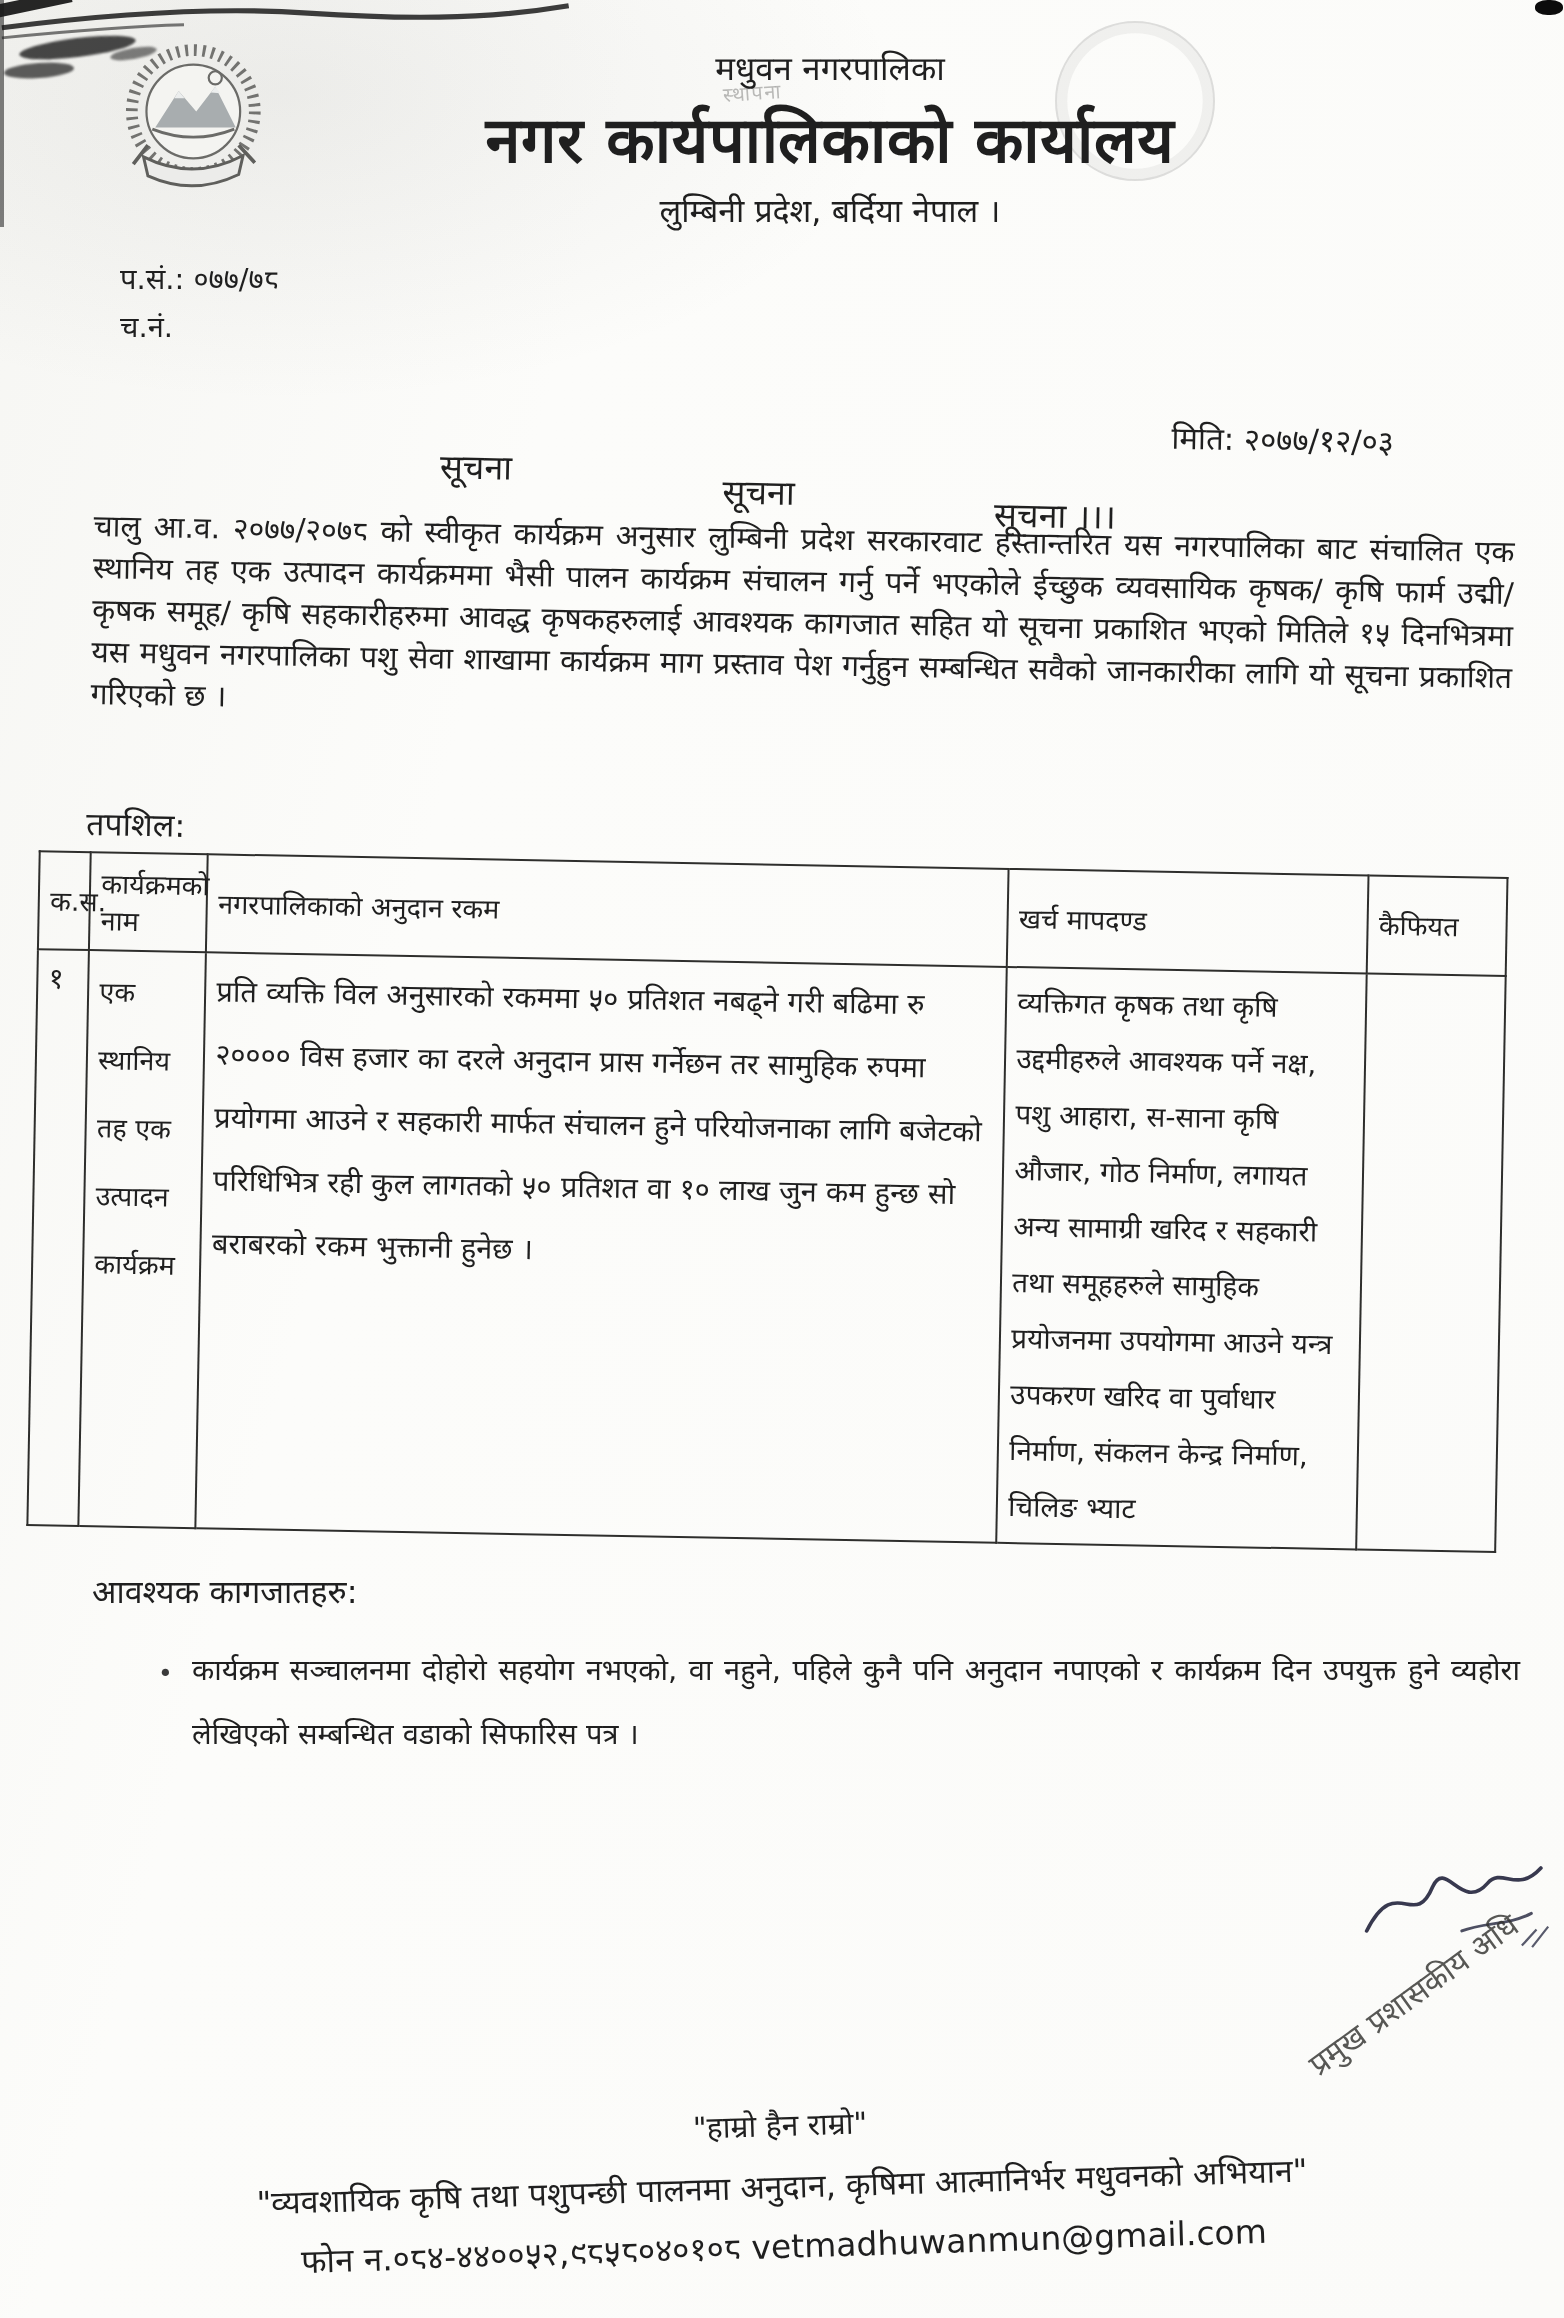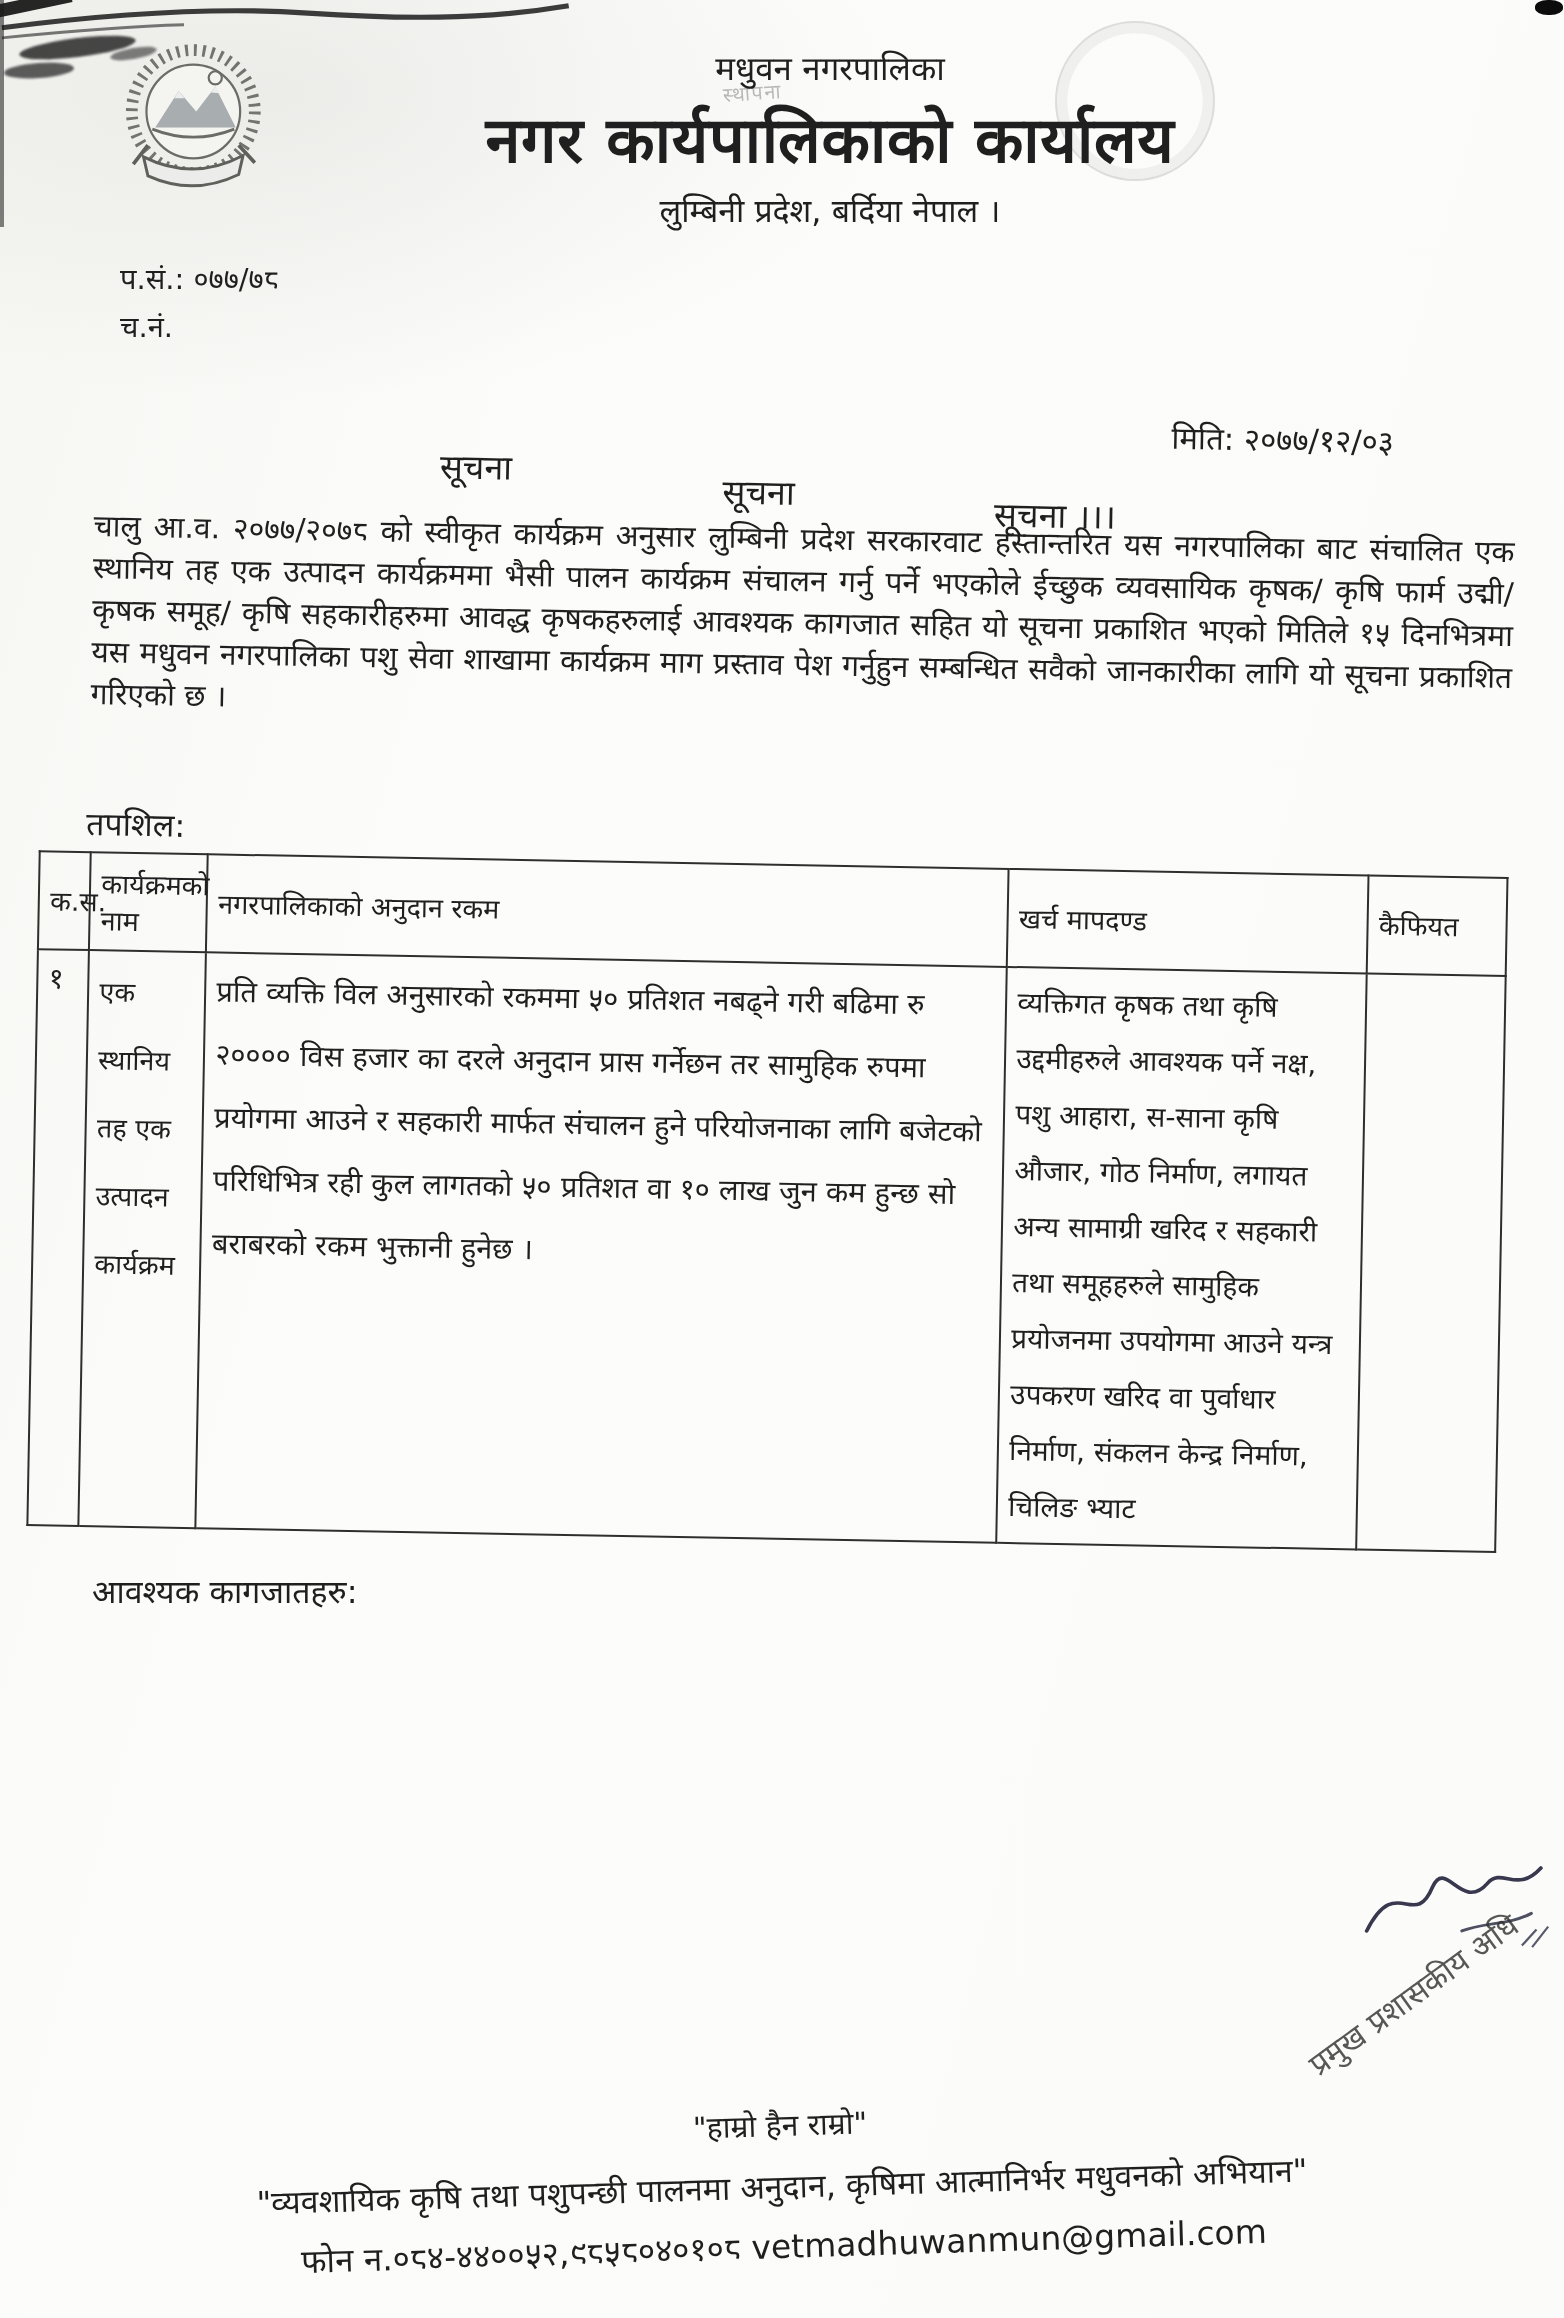--- a/index.html
+++ b/index.html
@@ -143,20 +143,21 @@
         <td class="grant">प्रति व्यक्ति विल अनुसारको रकममा ५० प्रतिशत नबढ्ने गरी बढिमा रु २०००० विस हजार का दरले अनुदान प्रास गर्नेछन तर सामुहिक रुपमा प्रयोगमा आउने र सहकारी मार्फत संचालन हुने परियोजनाका लागि बजेटको परिधिभित्र रही कुल लागतको ५० प्रतिशत वा १० लाख जुन कम हुन्छ सो बराबरको रकम भुक्तानी हुनेछ ।</td>
         <td class="criteria">व्यक्तिगत कृषक तथा कृषि उद्दमीहरुले आवश्यक पर्ने नक्ष, पशु आहारा, स-साना कृषि औजार, गोठ निर्माण, लगायत अन्य सामाग्री खरिद र सहकारी तथा समूहहरुले सामुहिक प्रयोजनमा उपयोगमा आउने यन्त्र उपकरण खरिद वा पुर्वाधार निर्माण, संकलन केन्द्र निर्माण, चिलिङ भ्याट</td>
         <td></td>
       </tr>
     </tbody>
       </table>
   </div>
 
   <div class="docs-head">आवश्यक कागजातहरु:</div>
   <ul class="docs">
+    <li>कार्यक्रम सञ्चालनमा दोहोरो सहयोग नभएको, वा नहुने, पहिले कुनै पनि अनुदान नपाएको र कार्यक्रम दिन उपयुक्त हुने व्यहोरा लेखिएको सम्बन्धित वडाको सिफारिस पत्र ।</li>
   </ul>
 
   <svg class="signature" viewBox="0 0 280 180">
     <path d="M20,120 C60,40 85,120 110,60 C128,20 150,95 185,55 C205,32 225,70 258,34" fill="none" stroke="#22243c" stroke-width="5" stroke-linecap="round" opacity="0.9"></path>
     <path d="M150,120 C180,108 215,112 245,96" fill="none" stroke="#22243c" stroke-width="4" stroke-linecap="round" opacity="0.8"></path>
     <path d="M232,140 L252,118 M246,142 C254,132 260,124 268,114" fill="none" stroke="#22243c" stroke-width="3" opacity="0.75"></path>
   </svg>
   <div class="stamp-text">प्रमुख प्रशासकीय अधि</div>
 
   <div class="footer">

